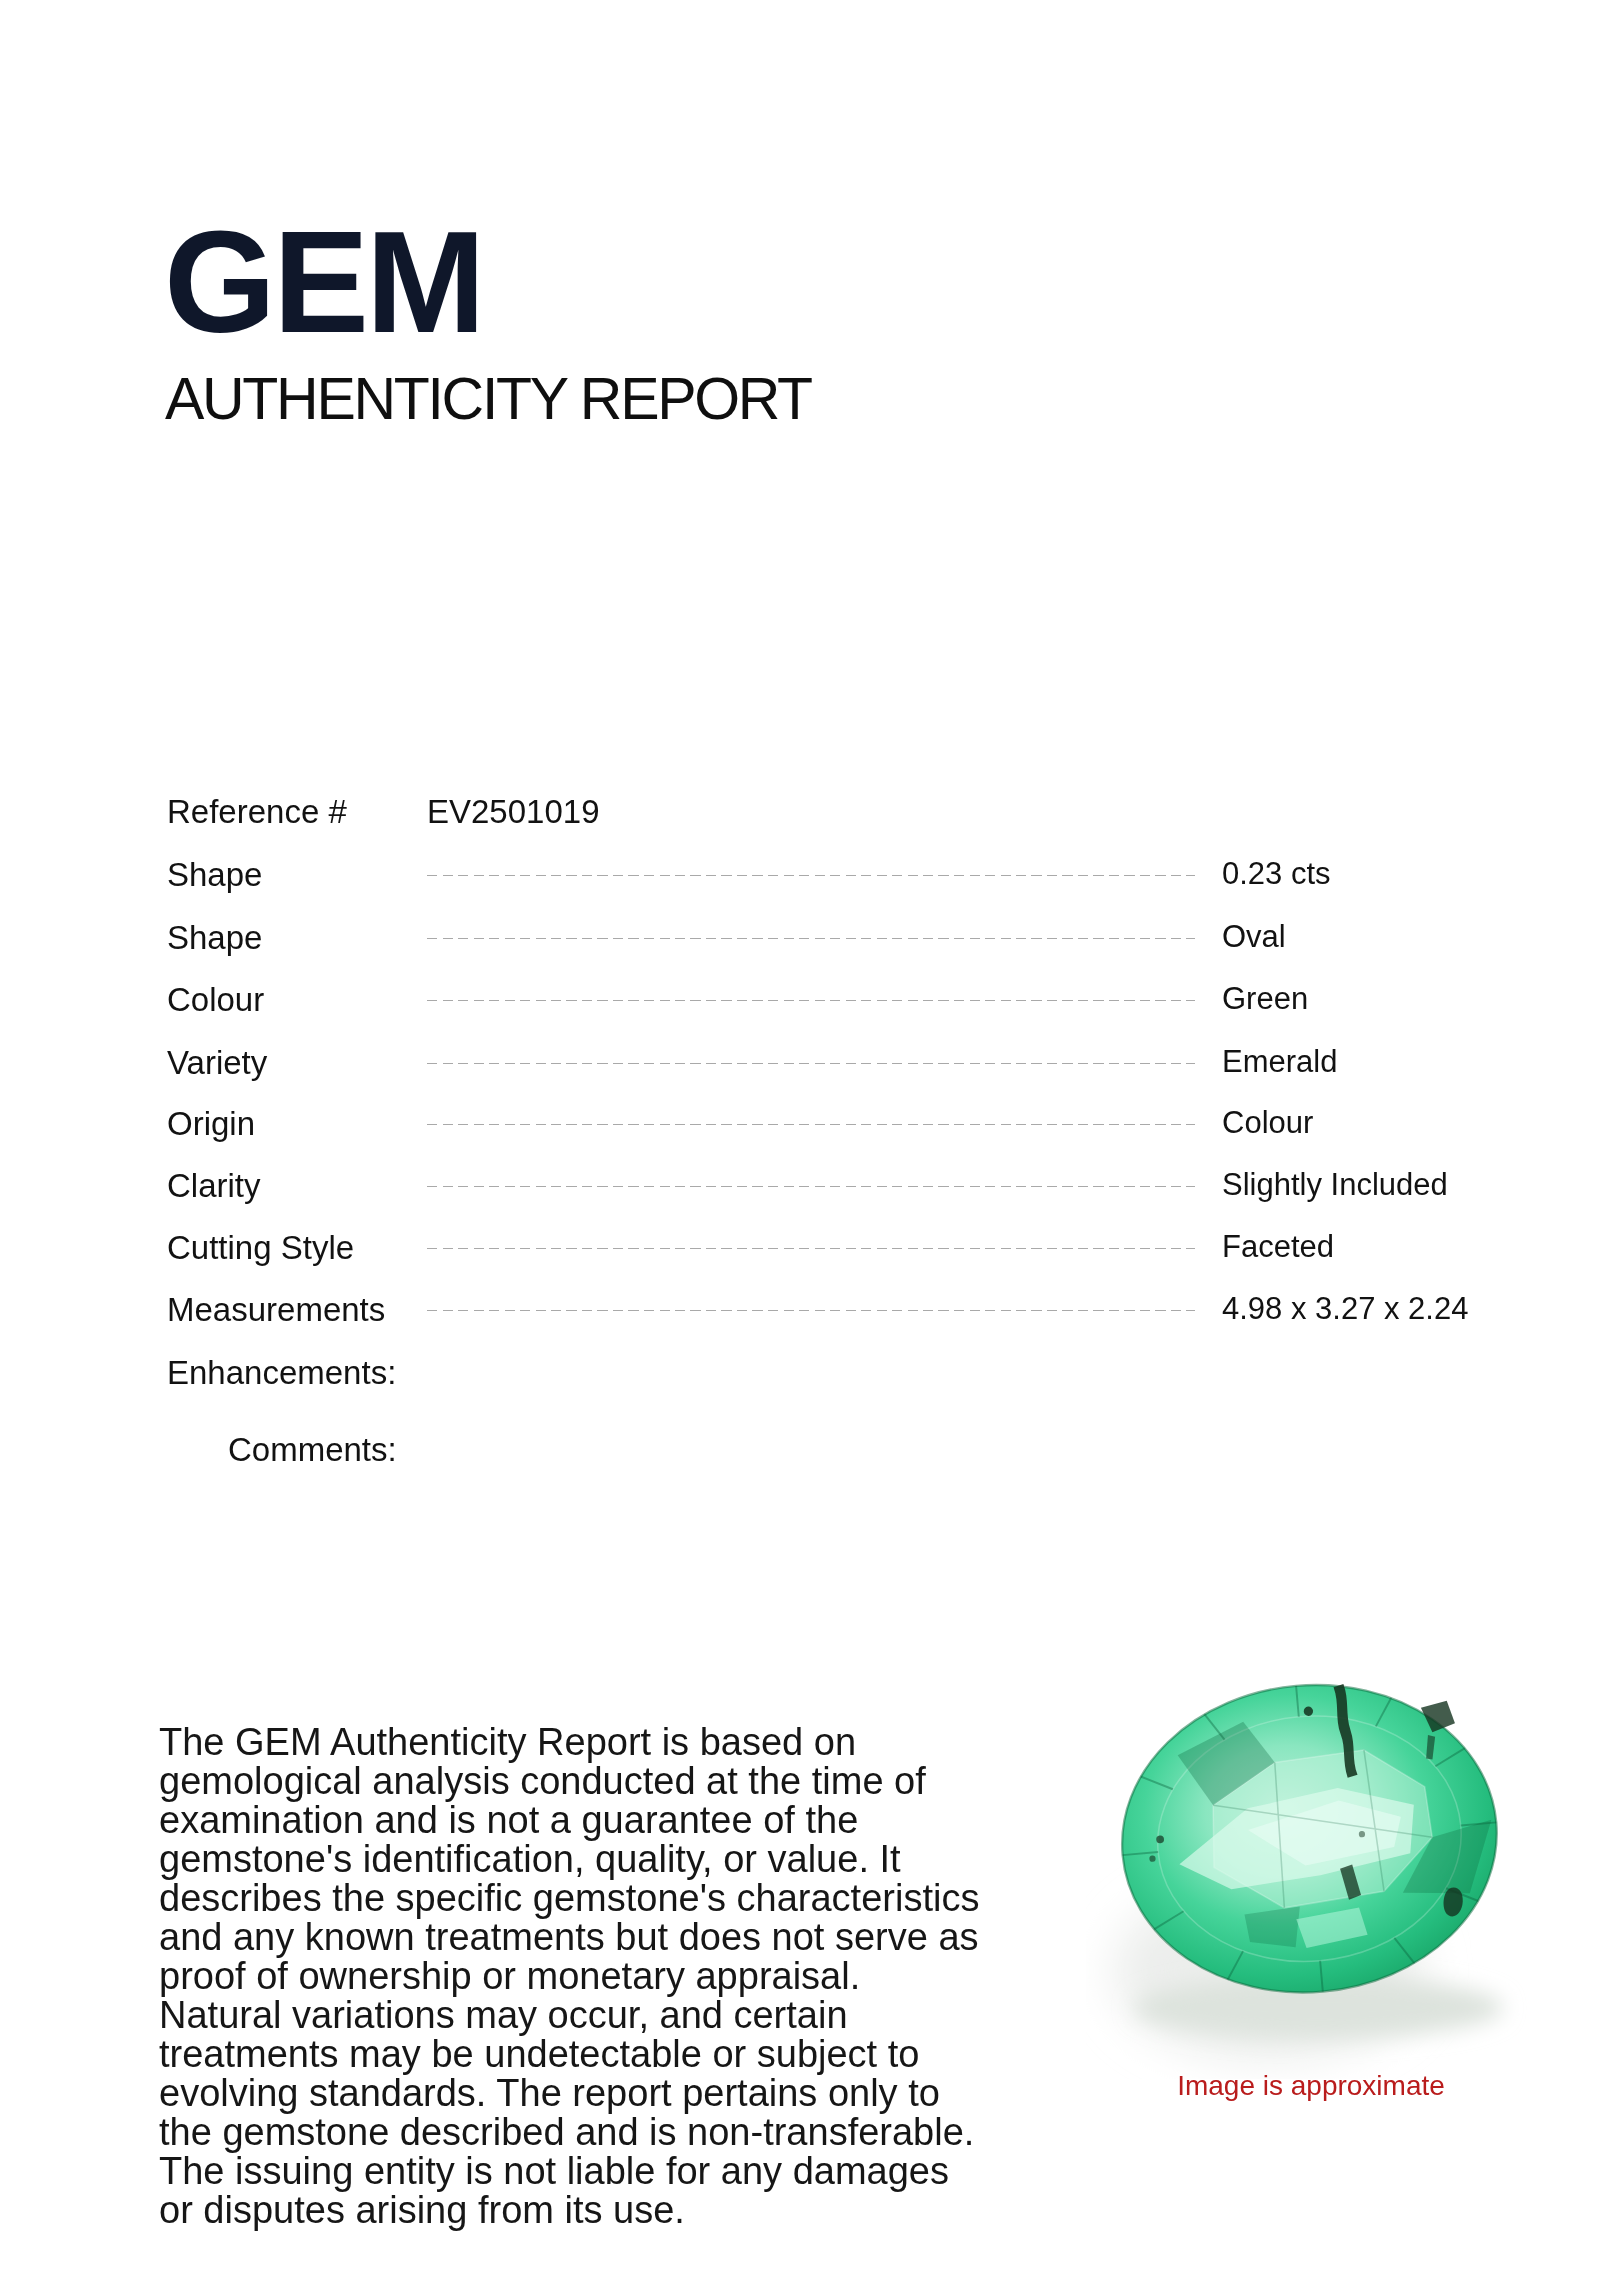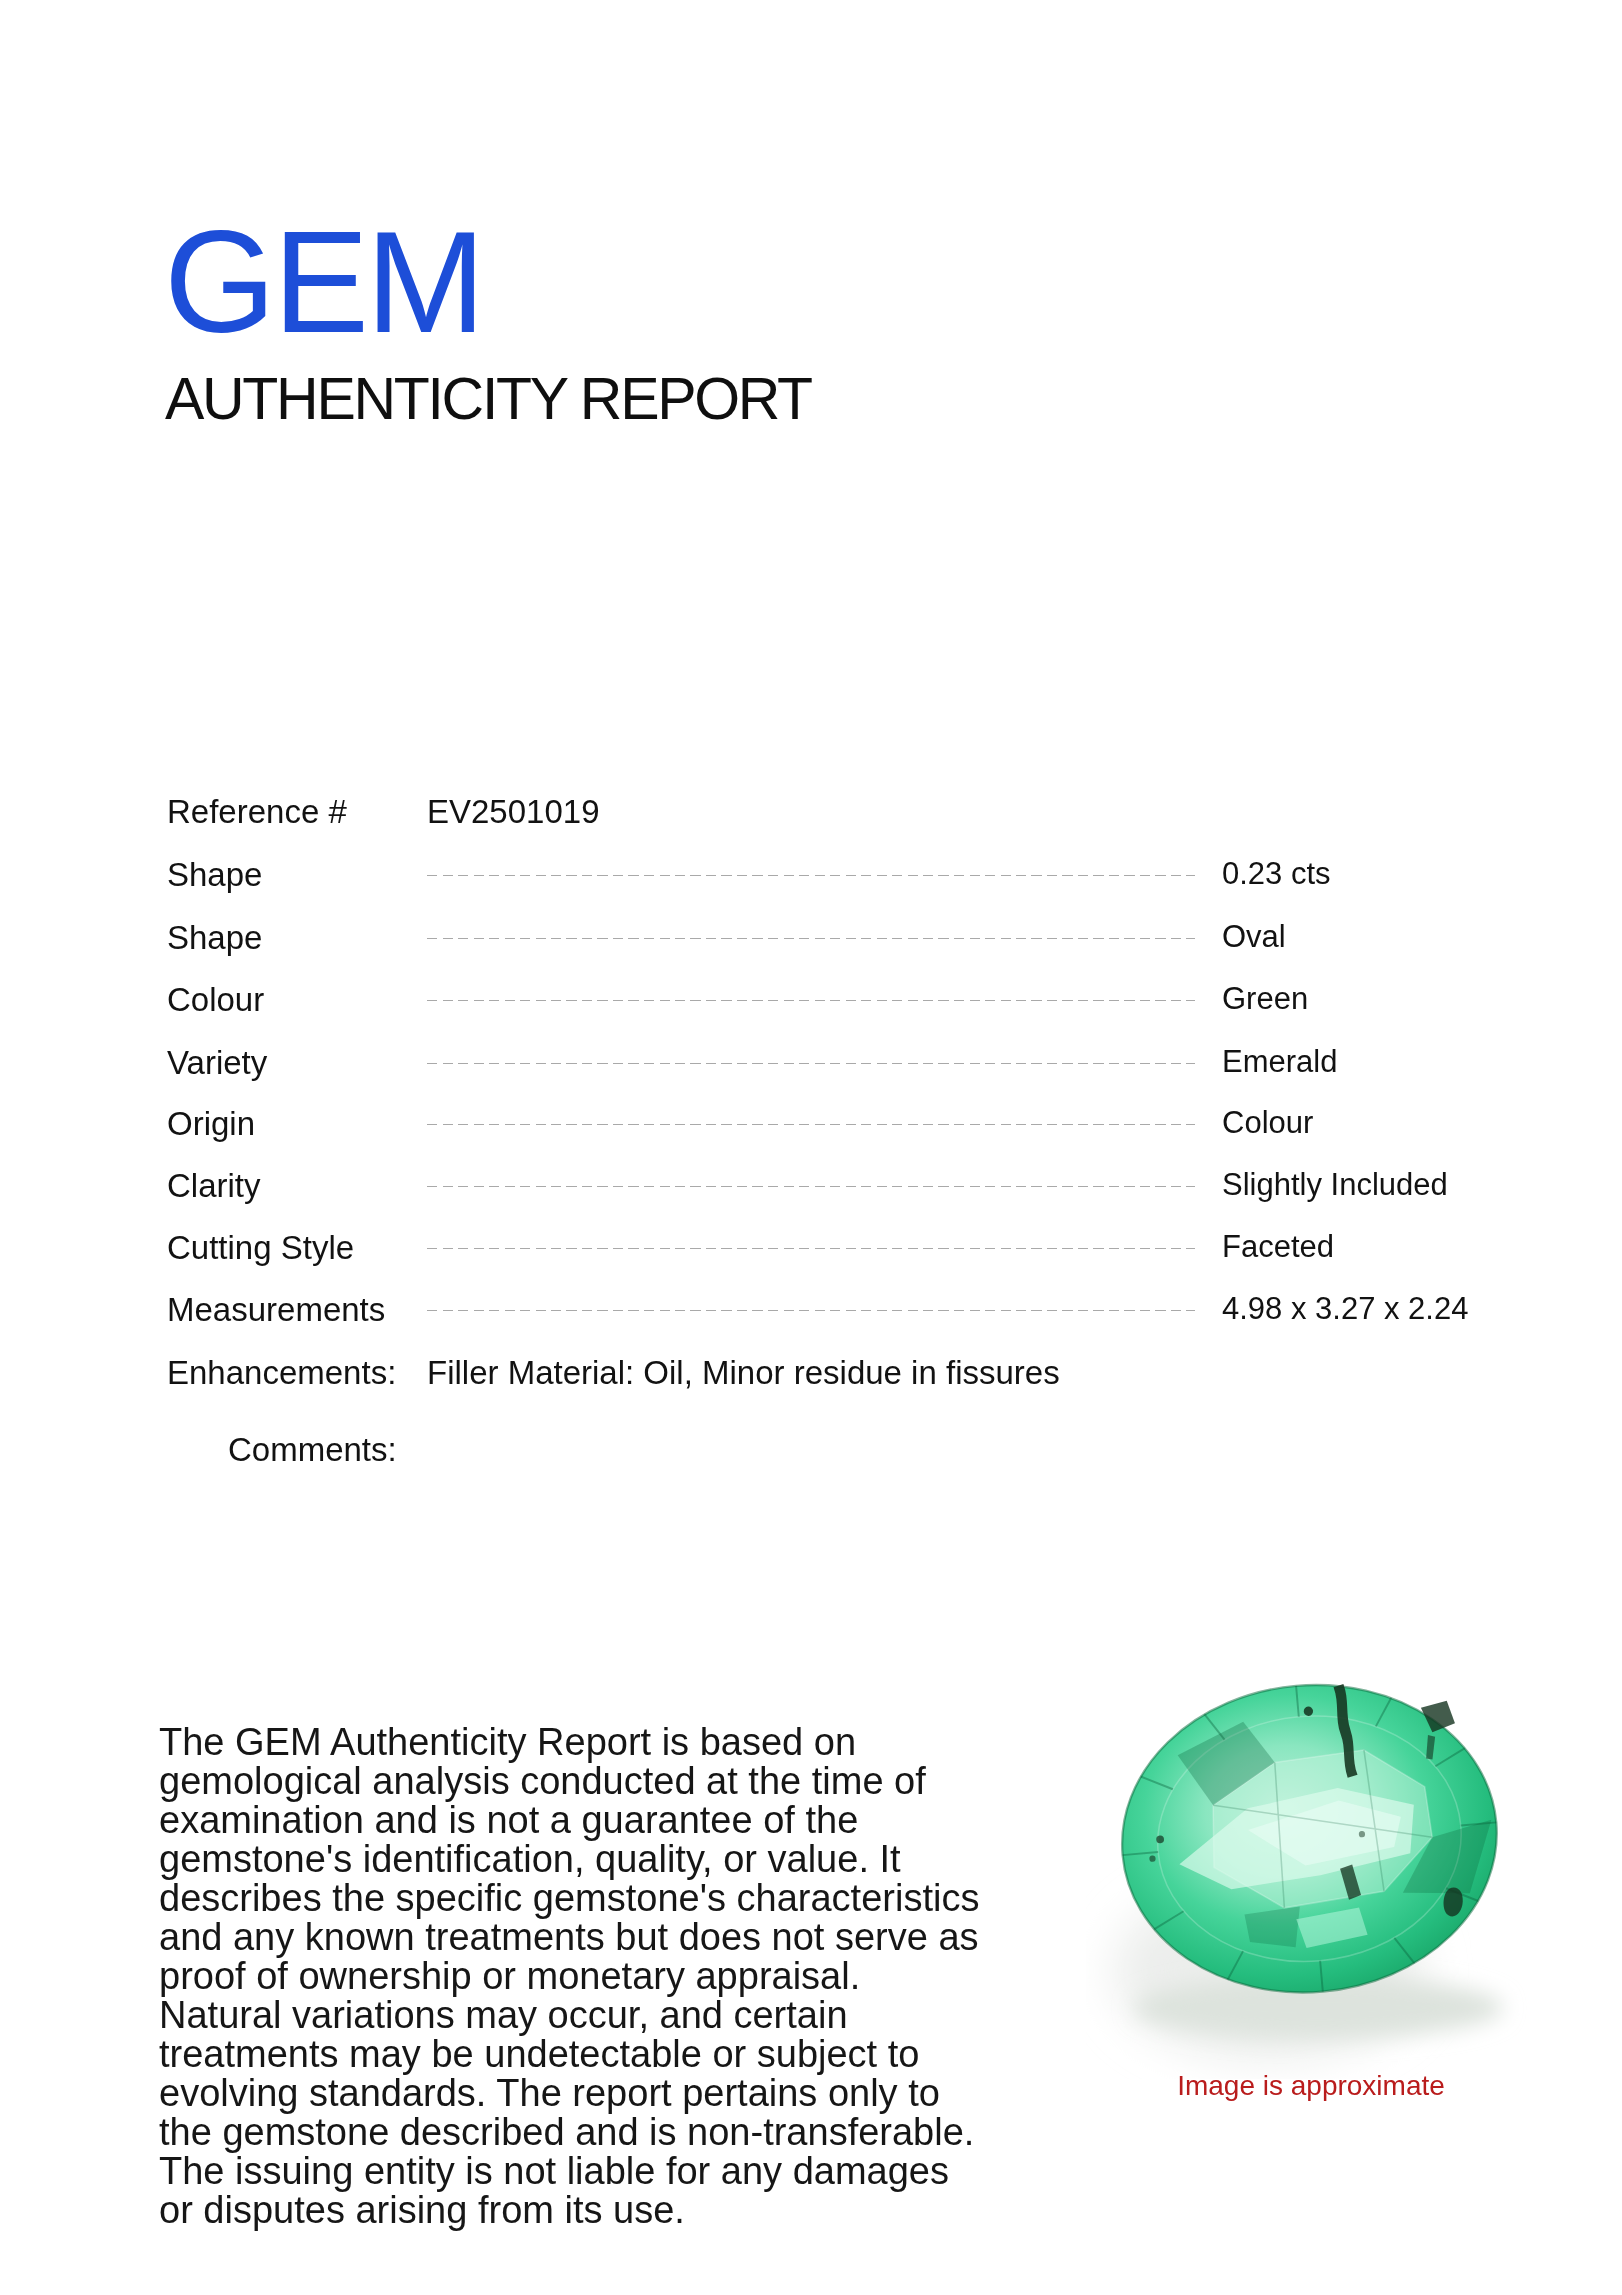--- a/index.html
+++ b/index.html
@@ -8,22 +8,22 @@
     background:#ffffff;
     position:relative;
     overflow:hidden;
     font-family:"Liberation Sans","DejaVu Sans",sans-serif;
     color:#111;
   }
   .abs{position:absolute;}
   
   .gem-title{
     left:164px;top:211px;
-    font-size:144px;font-weight:normal;line-height:1;
-    letter-spacing:-3.1px;color:#1d4ed8;white-space:nowrap;
+    font-size:144px;font-weight:bold;line-height:1;
+    letter-spacing:-3.1px;color:#0f172a;white-space:nowrap;
   }
   .gem-subtitle{
     left:165px;top:355px;width:698px;
     font-size:59px;font-weight:400;line-height:88px;
     letter-spacing:-2.3px;color:#0f0f0f;
   }
   
   .trow{position:absolute;left:0;top:0;width:1622px;height:42px;}
   .tlabel{position:absolute;left:167px;top:0;font-size:33px;color:#121212;white-space:nowrap;}
   .tlabel.indent{left:228px;}
@@ -101,21 +101,20 @@
   </div>
 
   <div class="trow" style="top:1291px">
     <span class="tlabel">Measurements</span>
     <span class="leader"></span>
     <span class="tvalue-right">4.98 x 3.27 x 2.24</span>
   </div>
 
   <div class="trow" style="top:1354px">
     <span class="tlabel">Enhancements:</span>
-    <span class="tvalue-inline">Filler Material: Oil, Minor residue in fissures</span>
   </div>
 
   <div class="trow" style="top:1431px">
     <span class="tlabel indent">Comments:</span>
     <span class="tvalue-inline"></span>
   </div>
 
   <div class="abs disclaimer">The GEM Authenticity Report is based on gemological analysis conducted at the time of examination and is not a guarantee of the gemstone's identification, quality, or value. It describes the specific gemstone's characteristics and any known treatments but does not serve as proof of ownership or monetary appraisal. Natural variations may occur, and certain treatments may be undetectable or subject to evolving standards. The report pertains only to the gemstone described and is non-transferable. The issuing entity is not liable for any damages or disputes arising from its use.</div>
 
   <div class="abs gem-photo">

